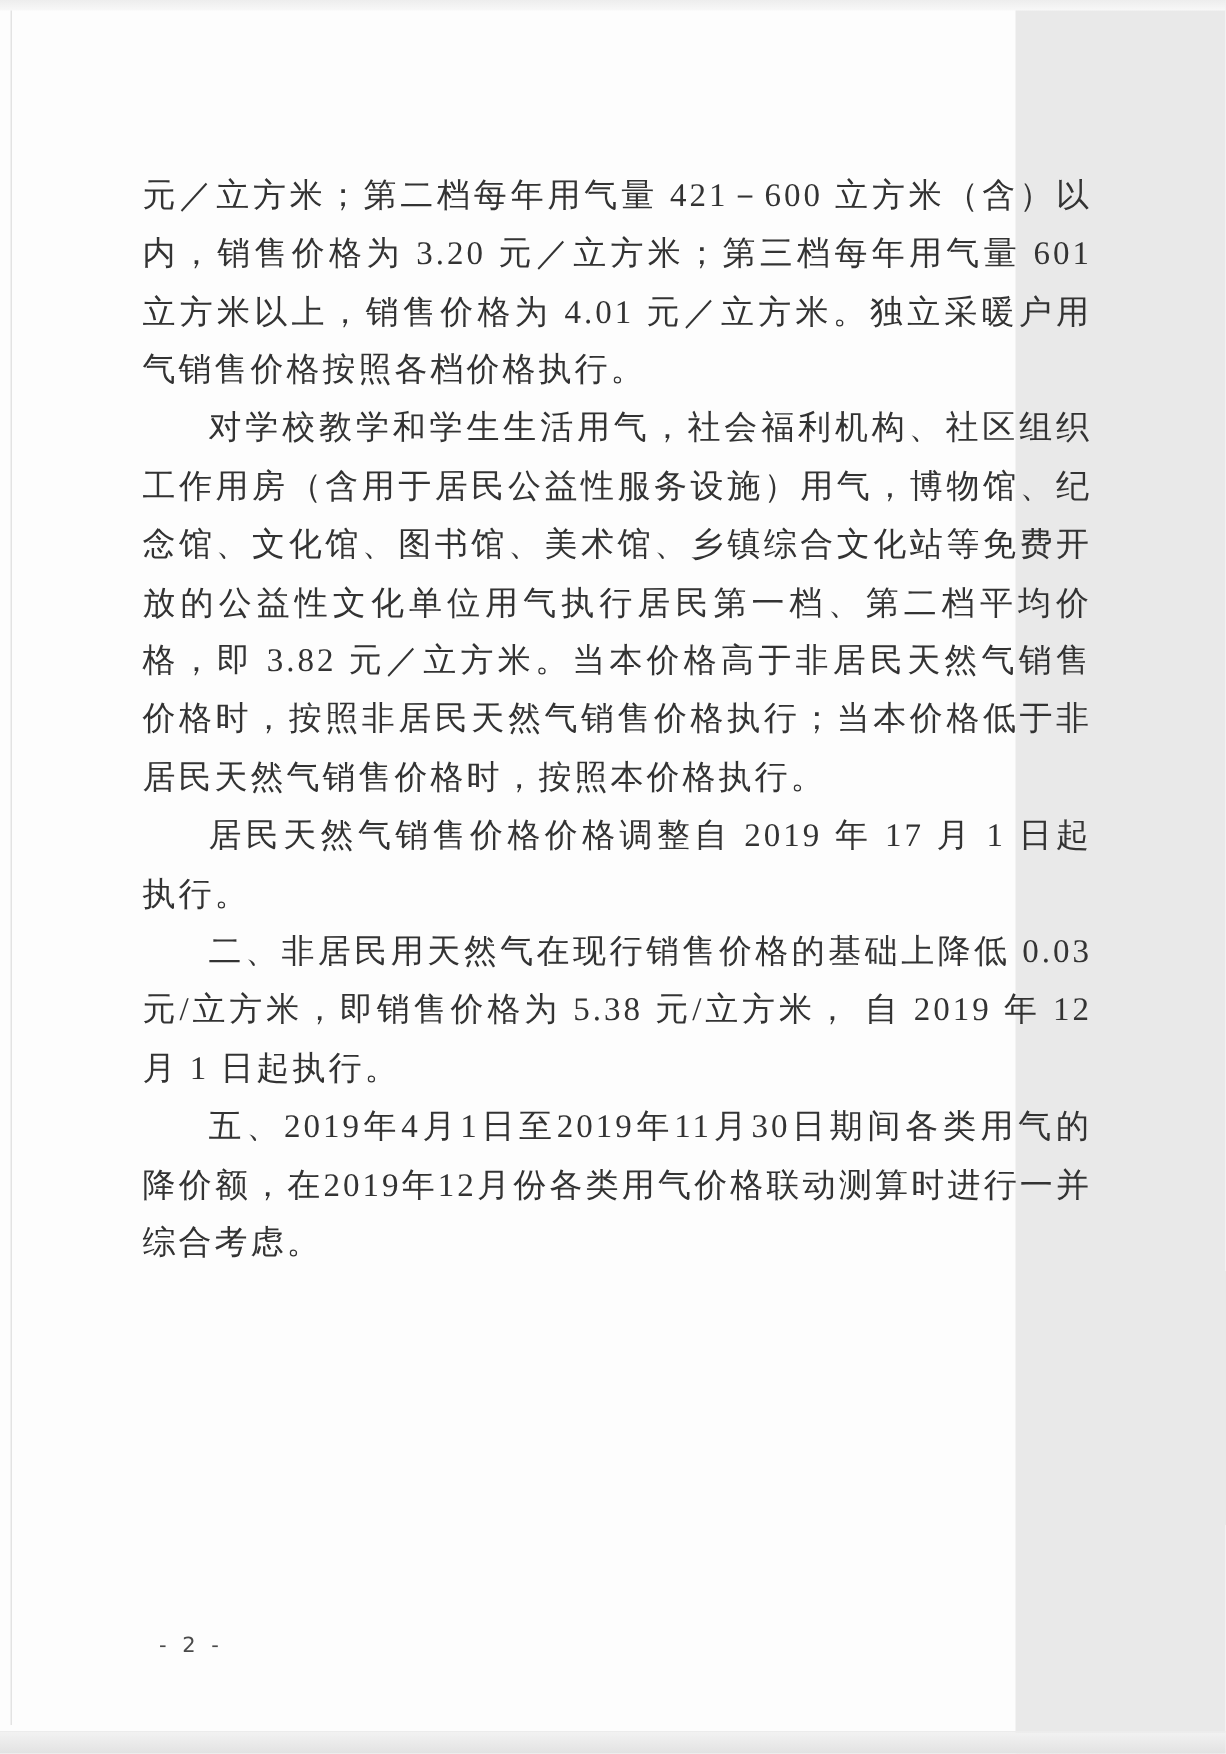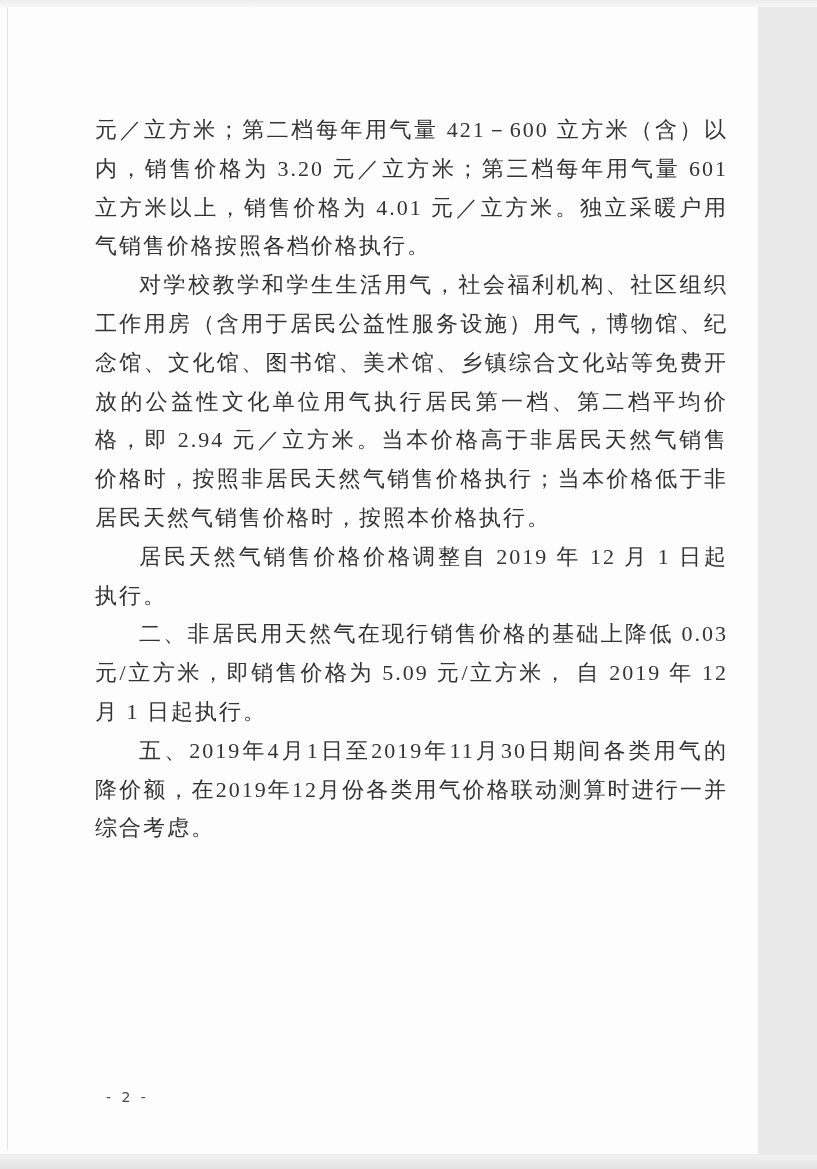--- a/index.html
+++ b/index.html
@@ -8,21 +8,21 @@
   }
   body {
     width: 817px;
     height: 1169px;
     background: #e9e9e9;
     font-family: "Liberation Serif", "DejaVu Serif", serif;
     overflow: hidden;
   }
   .page {
     position: relative;
-    width: 758px;
+    width: 677px;
     height: 1169px;
     background: #fdfdfd;
     box-sizing: border-box;
   }
   
   .scan-edge-top {
     position: absolute;
     left: 0; top: 0;
     width: 817px; height: 7px;
     background: linear-gradient(to bottom, #ededed, #f8f8f8);
@@ -73,23 +73,23 @@
 </head>
 <body>
 
 <div class="page">
 
   <div class="scan-edge-top"></div>
   <div class="scan-edge-left"></div>
 
   <main class="body-text">
     <p class="no-indent">元／立方米；第二档每年用气量 421－600 立方米（含）以内，销售价格为 3.20 元／立方米；第三档每年用气量 601 立方米以上，销售价格为 4.01 元／立方米。独立采暖户用气销售价格按照各档价格执行。</p>
-    <p>对学校教学和学生生活用气，社会福利机构、社区组织工作用房（含用于居民公益性服务设施）用气，博物馆、纪念馆、文化馆、图书馆、美术馆、乡镇综合文化站等免费开放的公益性文化单位用气执行居民第一档、第二档平均价格，即 2.94 元／立方米。当本价格高于非居民天然气销售价格时，按照非居民天然气销售价格执行；当本价格低于非居民天然气销售价格时，按照本价格执行。</p>
-    <p>居民天然气销售价格价格调整自 2019 年 12 月 1 日起执行。</p>
-    <p>二、非居民用天然气在现行销售价格的基础上降低 0.03 元/立方米，即销售价格为 5.09 元/立方米， 自 2019 年 12 月 1 日起执行。</p>
+    <p>对学校教学和学生生活用气，社会福利机构、社区组织工作用房（含用于居民公益性服务设施）用气，博物馆、纪念馆、文化馆、图书馆、美术馆、乡镇综合文化站等免费开放的公益性文化单位用气执行居民第一档、第二档平均价格，即 3.82 元／立方米。当本价格高于非居民天然气销售价格时，按照非居民天然气销售价格执行；当本价格低于非居民天然气销售价格时，按照本价格执行。</p>
+    <p>居民天然气销售价格价格调整自 2019 年 17 月 1 日起执行。</p>
+    <p>二、非居民用天然气在现行销售价格的基础上降低 0.03 元/立方米，即销售价格为 5.38 元/立方米， 自 2019 年 12 月 1 日起执行。</p>
     <p>五、2019年4月1日至2019年11月30日期间各类用气的降价额，在2019年12月份各类用气价格联动测算时进行一并综合考虑。</p>
   </main>
 
   <span class="page-number">- 2 -</span>
 
   <div class="scan-edge-bottom"></div>
 
 </div>
 
 </body></html>

